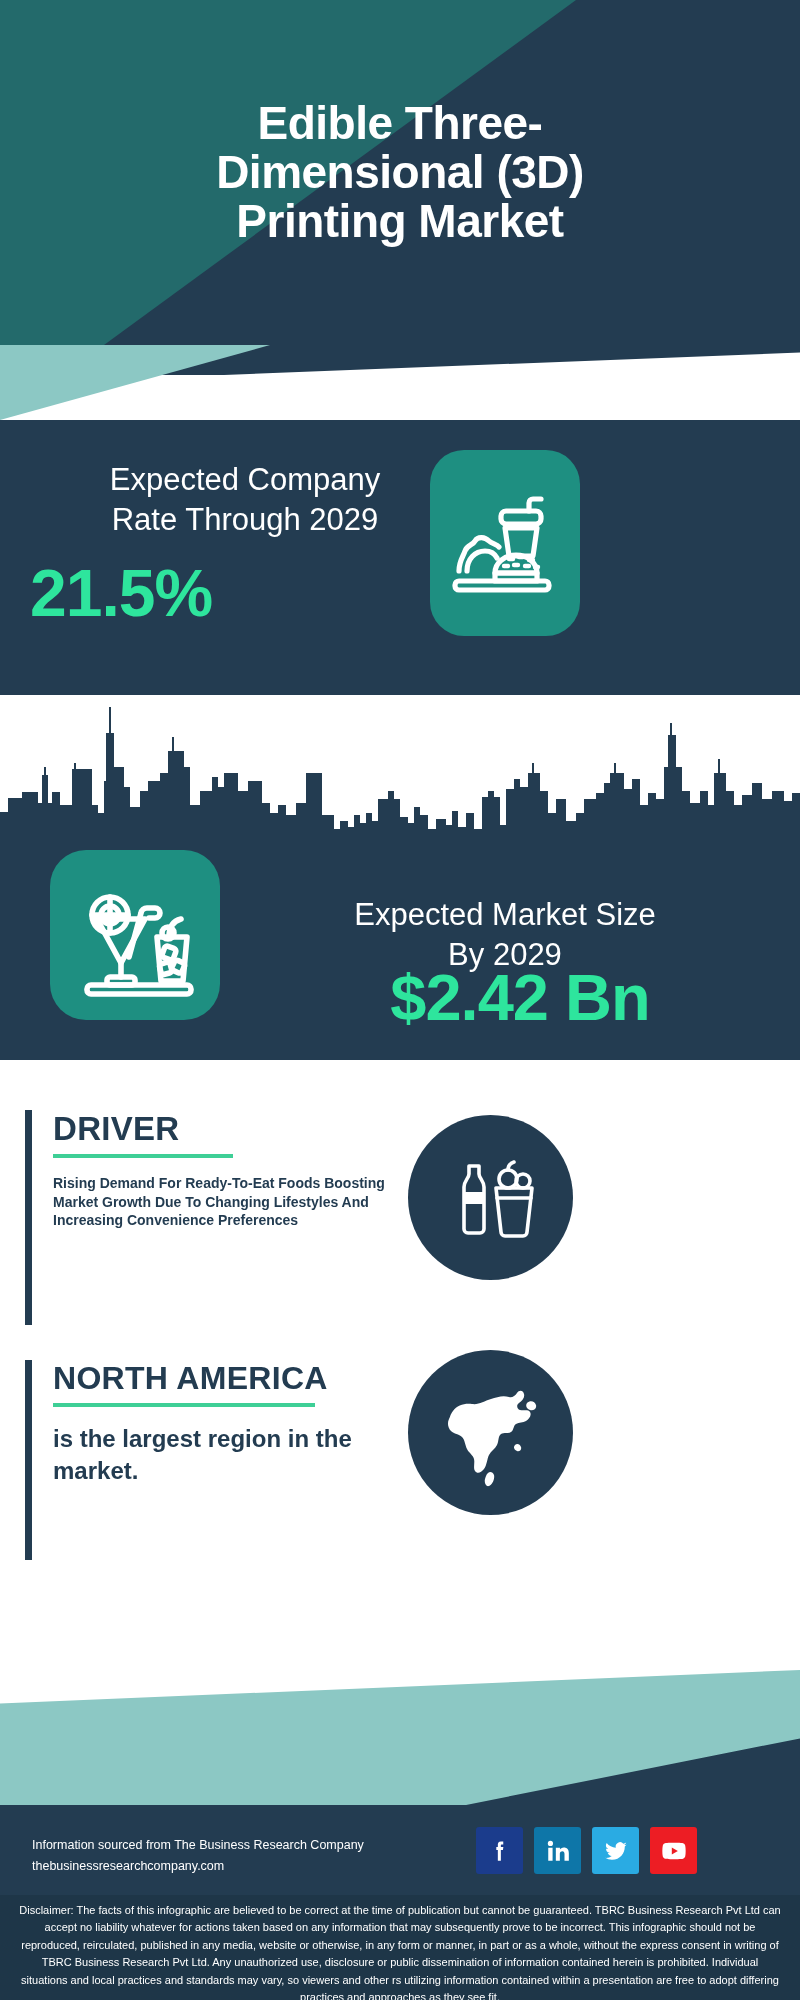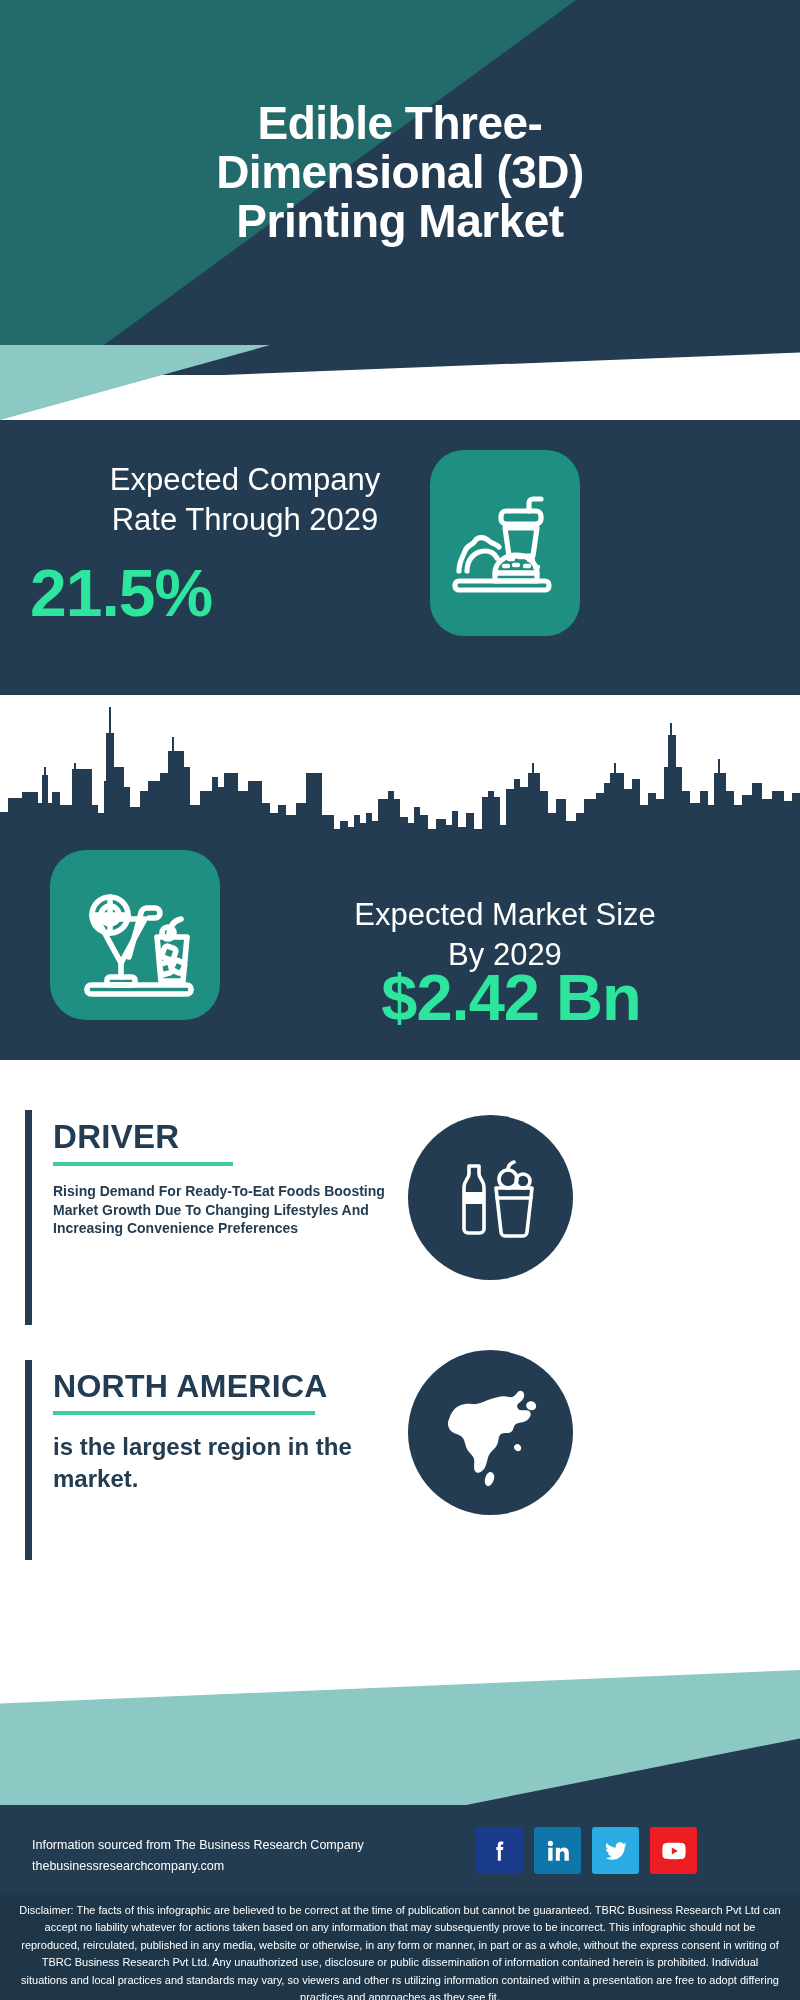--- a/index.html
+++ b/index.html
@@ -111,37 +111,37 @@
   }
   .market-text {
     position:absolute; left:240px; top:12px; width:530px;
     text-align:center;
     color:#ffffff;
     font-size:31px;
     line-height:1.28;
     margin-top:23px;
   }
   .market-value {
-    position:absolute; left:246px; top:100px; width:530px;
+    position:absolute; left:255px; top:100px; width:530px;
     text-align:center;
     color:#2ee59d;
     font-size:65px;
     font-weight:bold;
     letter-spacing:-1px;
   }
 
   
   .content { position:absolute; left:0; top:1060px; width:800px; height:610px; background:#ffffff; }
 
   .block { position:absolute; }
   .block-bar {
     position:absolute; left:0; top:0; width:7px; height:100%;
     background:#233c51;
   }
-  .block-inner { position:absolute; left:28px; top:0; right:0;margin-top:8px; }
+  .block-inner { position:absolute; left:28px; top:0; right:0; }
   .block-head {
     color:#233c51;
     font-weight:bold;
     letter-spacing:0.3px;
   }
   .rule {
     height:4px; background:#3ecf96; margin-top:6px; margin-bottom:16px;
   }
   .block-body {
     color:#233c51;

